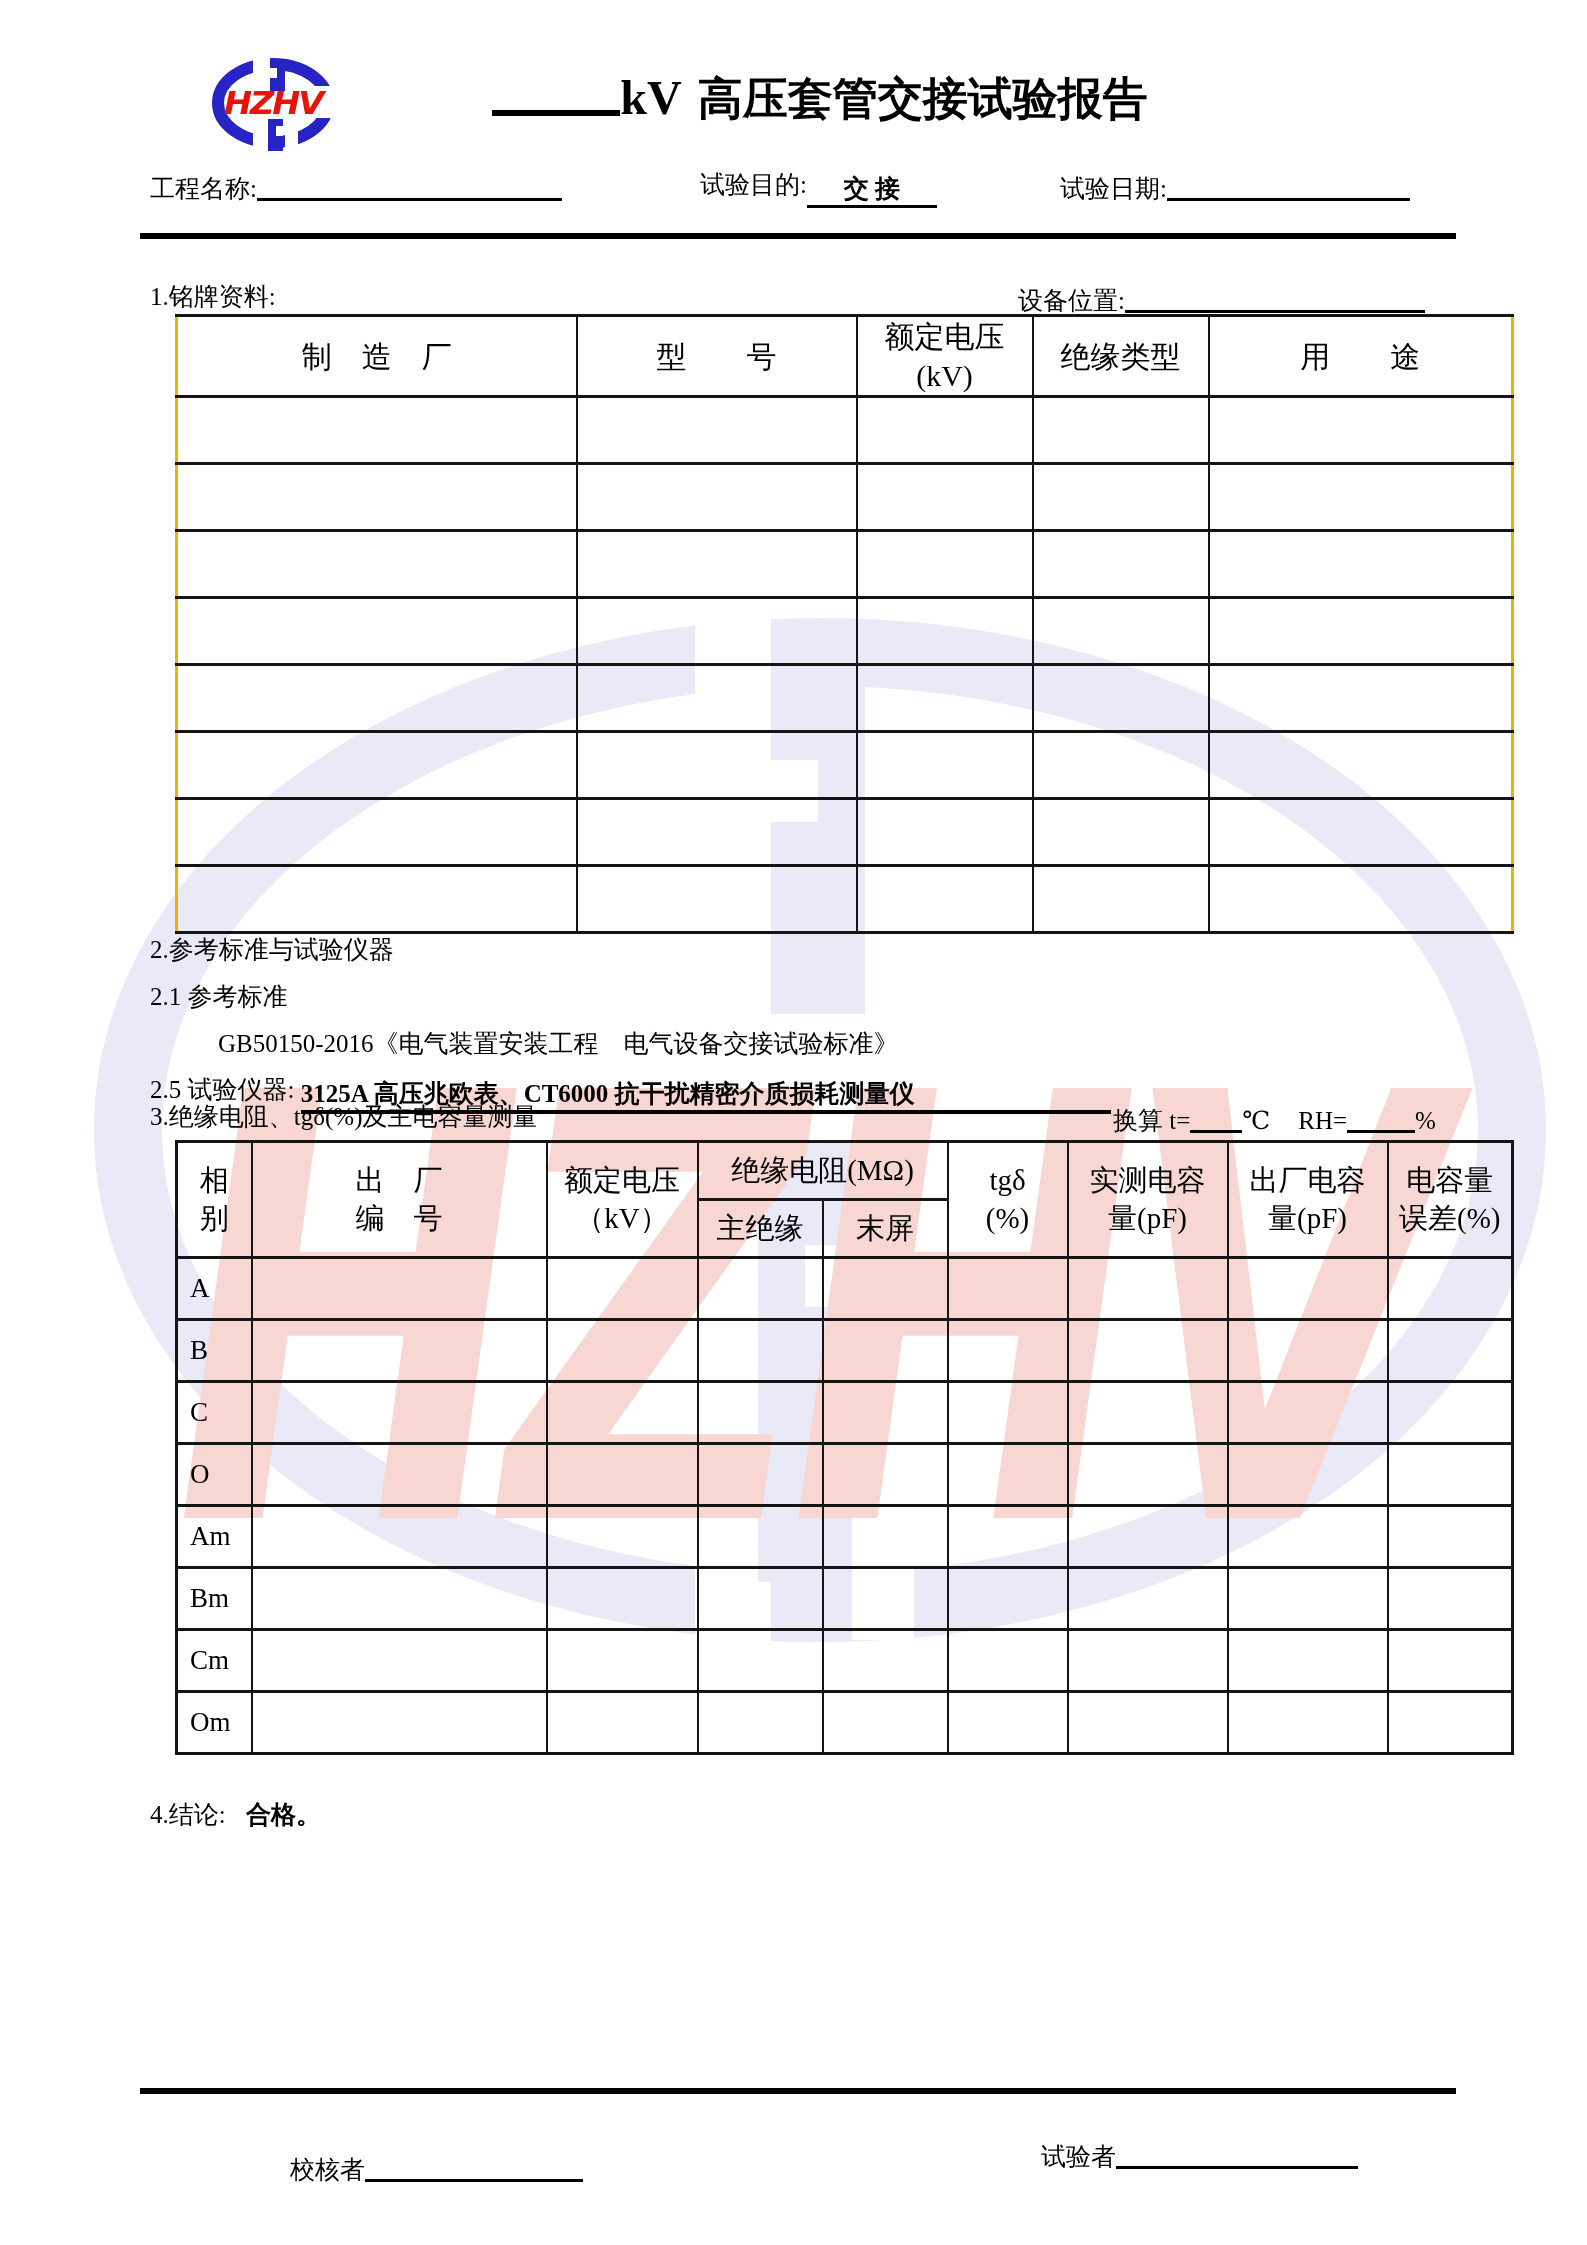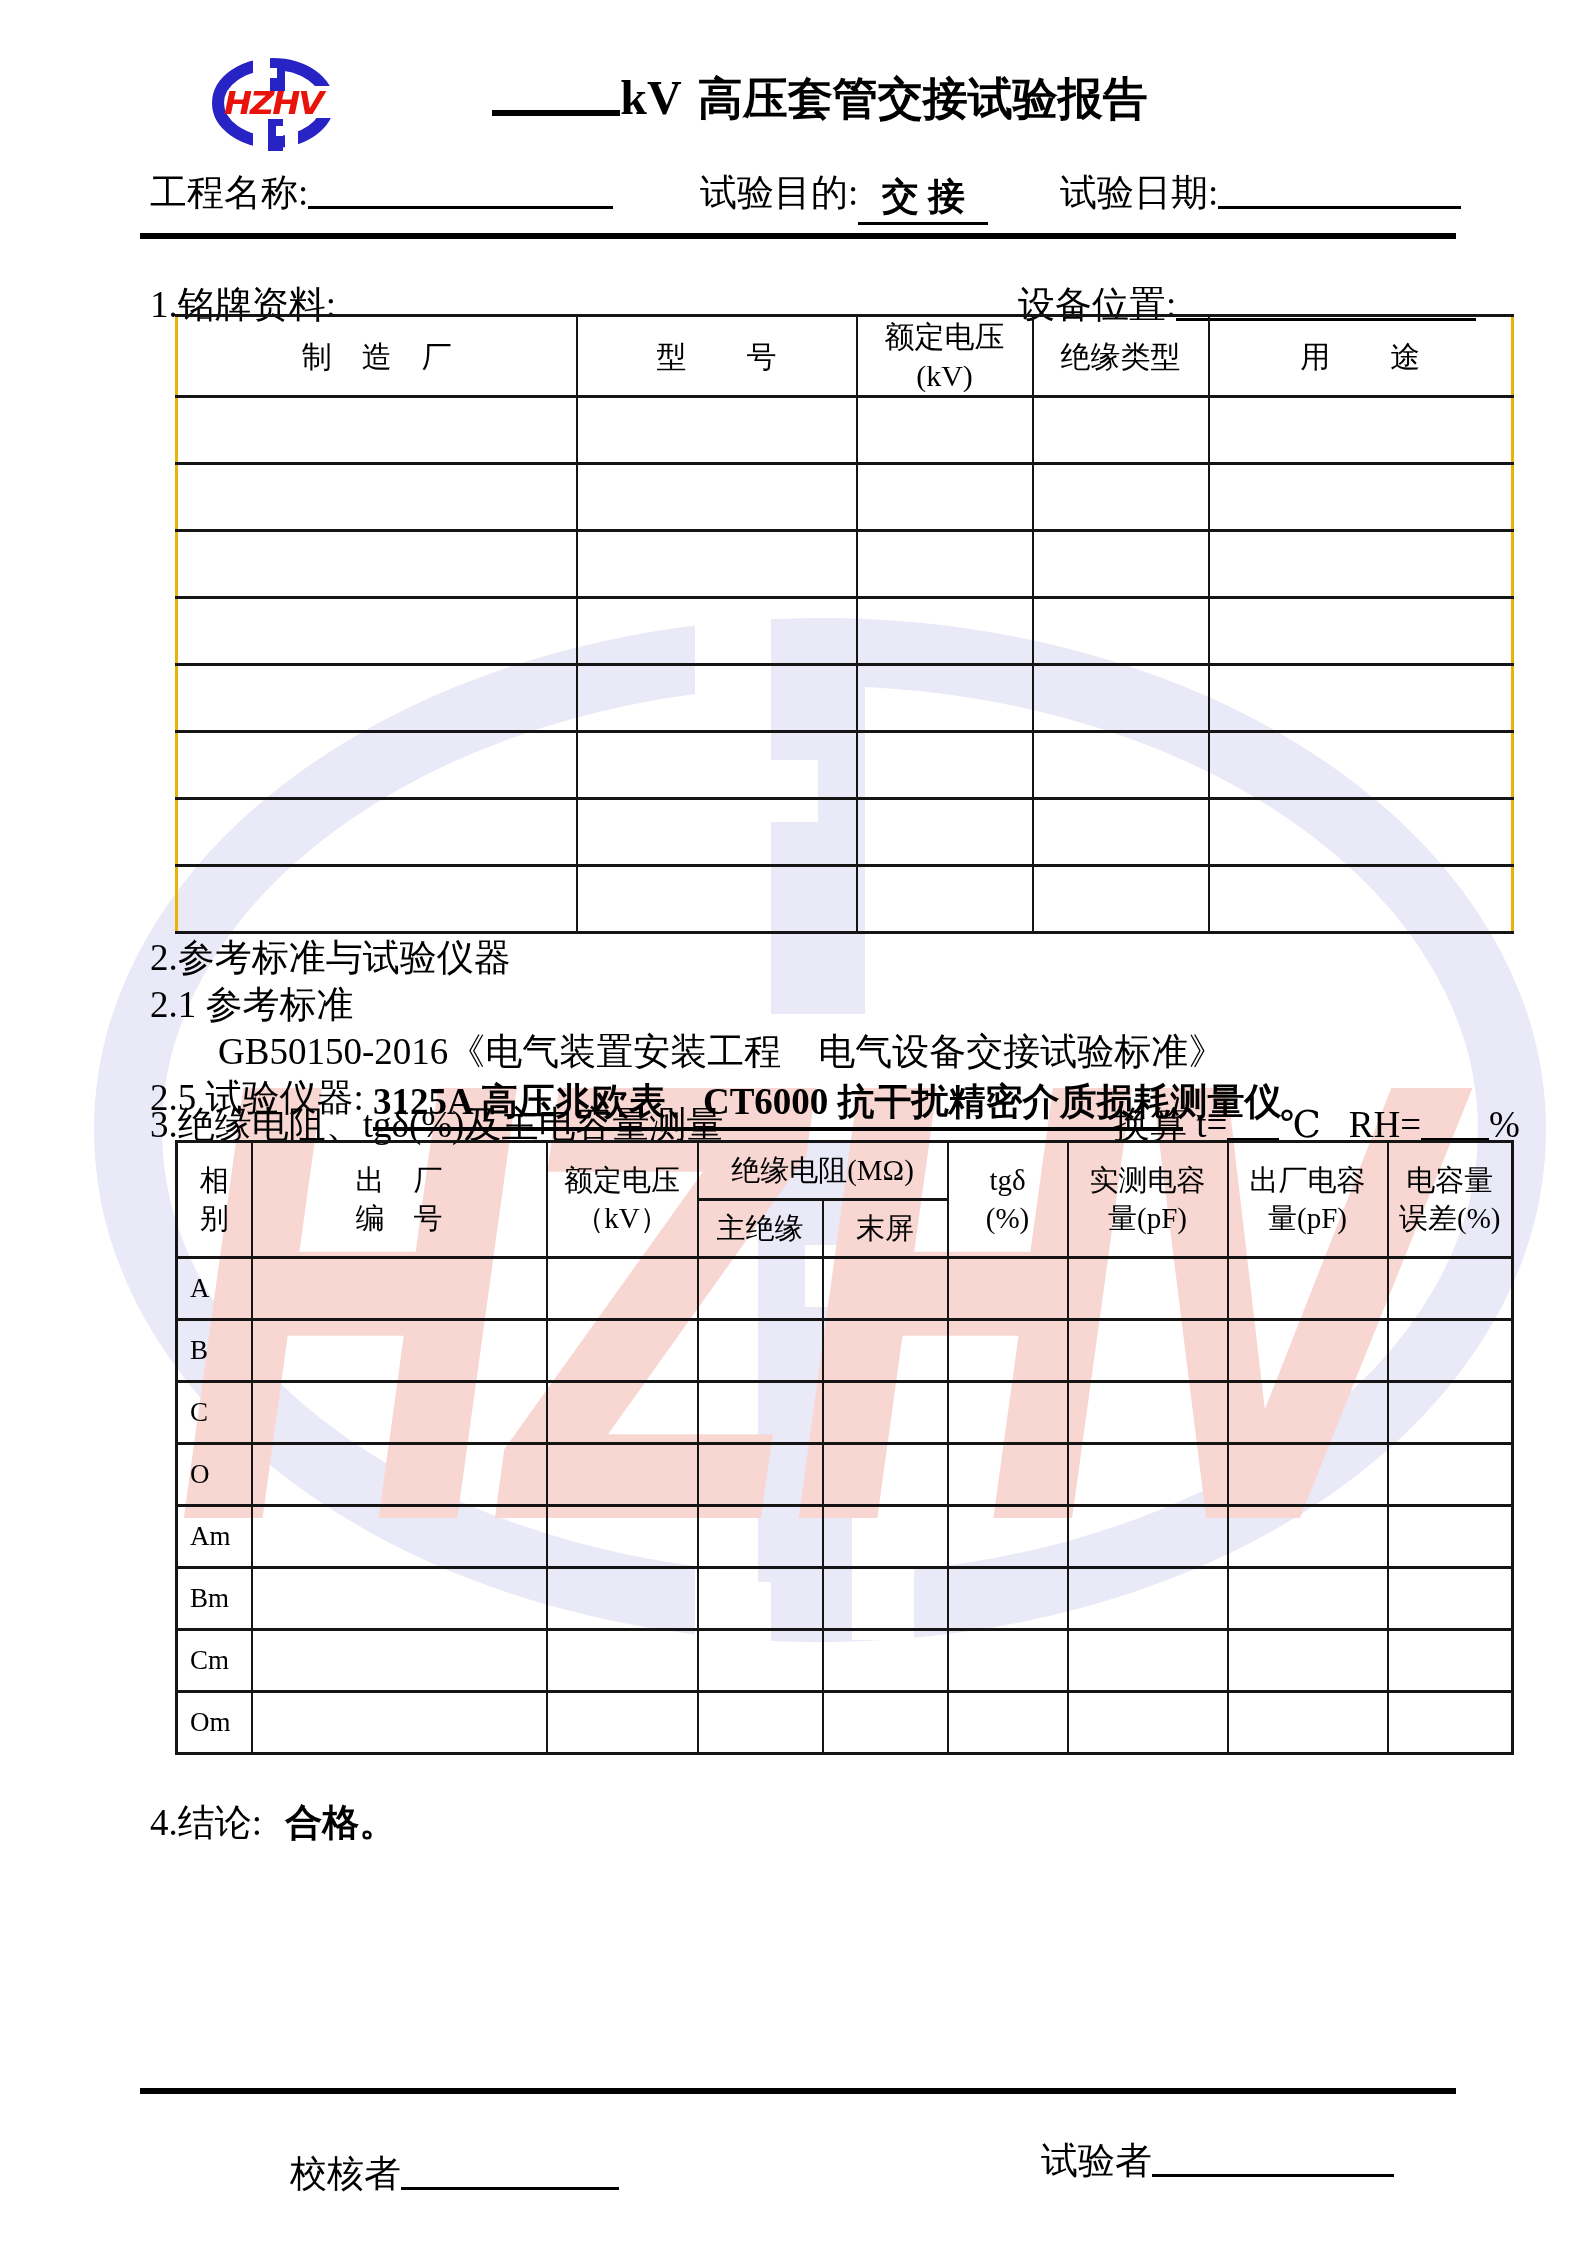--- a/index.html
+++ b/index.html
@@ -1,19 +1,19 @@
 <!DOCTYPE html>
 <html><head>
 <meta charset="utf-8">
 <style>
   html,body{margin:0;padding:0;background:#888;}
   #page{position:relative;width:1587px;height:2245px;background:#ffffff;margin:0 auto;overflow:hidden;
         font-family:"Liberation Serif","DejaVu Serif",serif;color:#000;}
   .abs{position:absolute;}
-  .lbl{font-size:37px;white-space:nowrap;}
+  .lbl{font-size:25px;white-space:nowrap;}
   .blank{display:inline-block;border-bottom:3px solid #000;vertical-align:-4px;height:30px;}
   .rule{position:absolute;left:140px;width:1316px;height:6px;background:#000;}
   .bolditalic{font-weight:bold;}
   
   table{border-collapse:collapse;table-layout:fixed;background:transparent;}
   th,td{border:2px solid #151515;border-top-width:3px;border-bottom-width:3px;
         padding:0;text-align:center;vertical-align:middle;font-weight:normal;
         font-size:30px;background:transparent;}
   #nameplate-table{position:absolute;left:175px;top:314px;width:1336px;border:3px solid #eab308;}
   #nameplate-table th{height:78px;}

